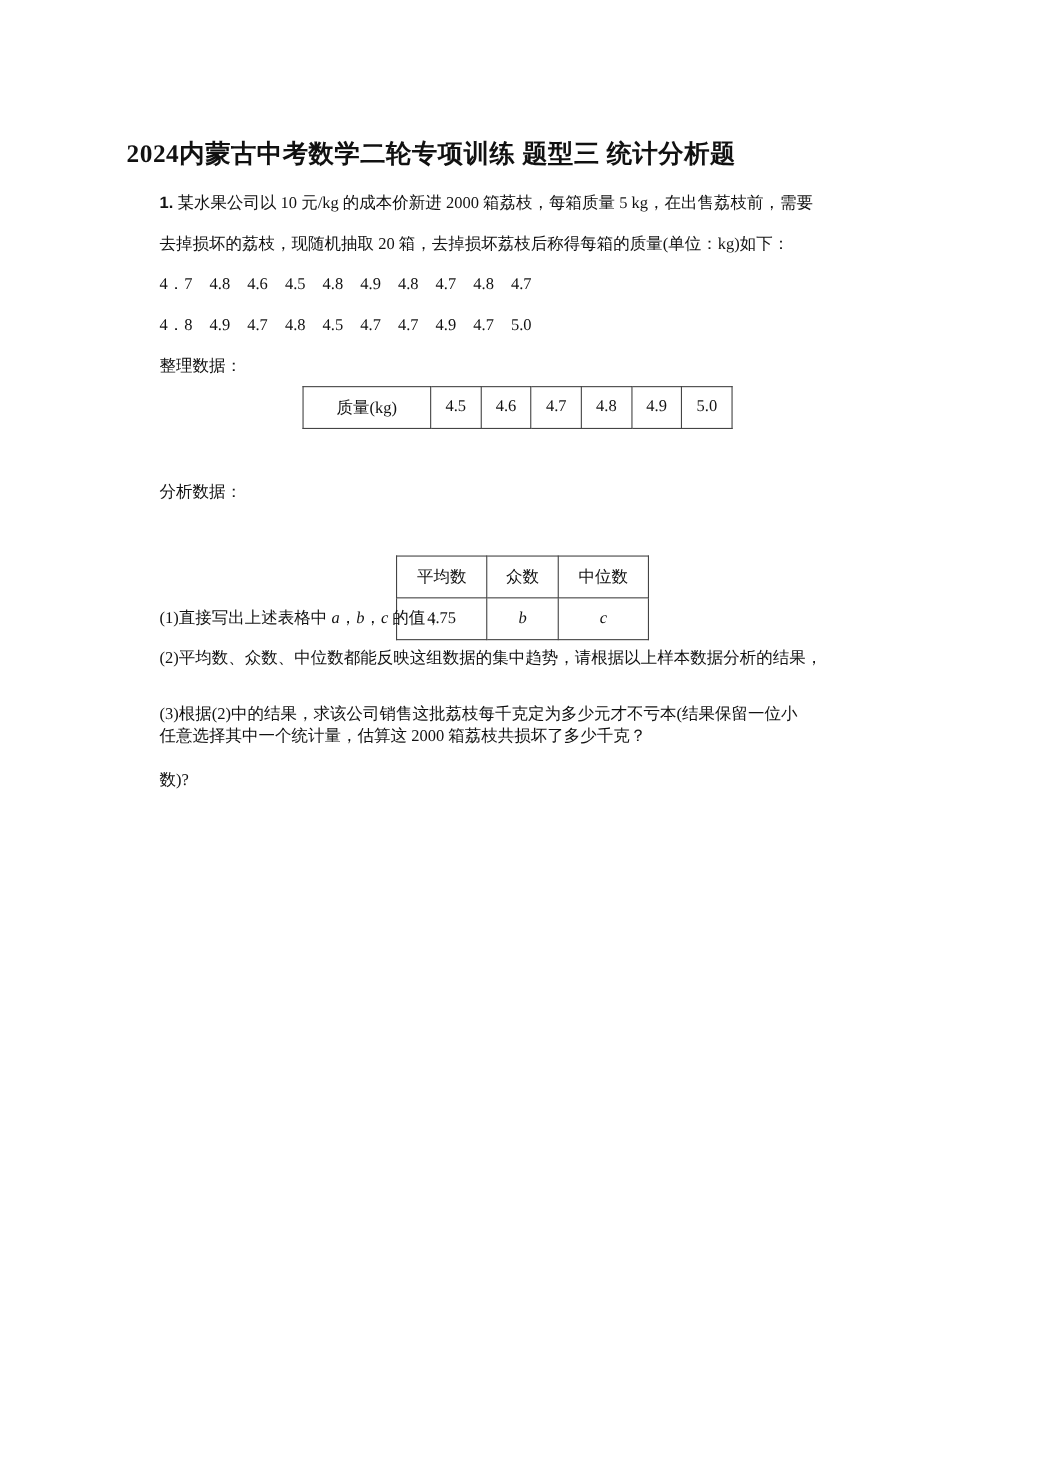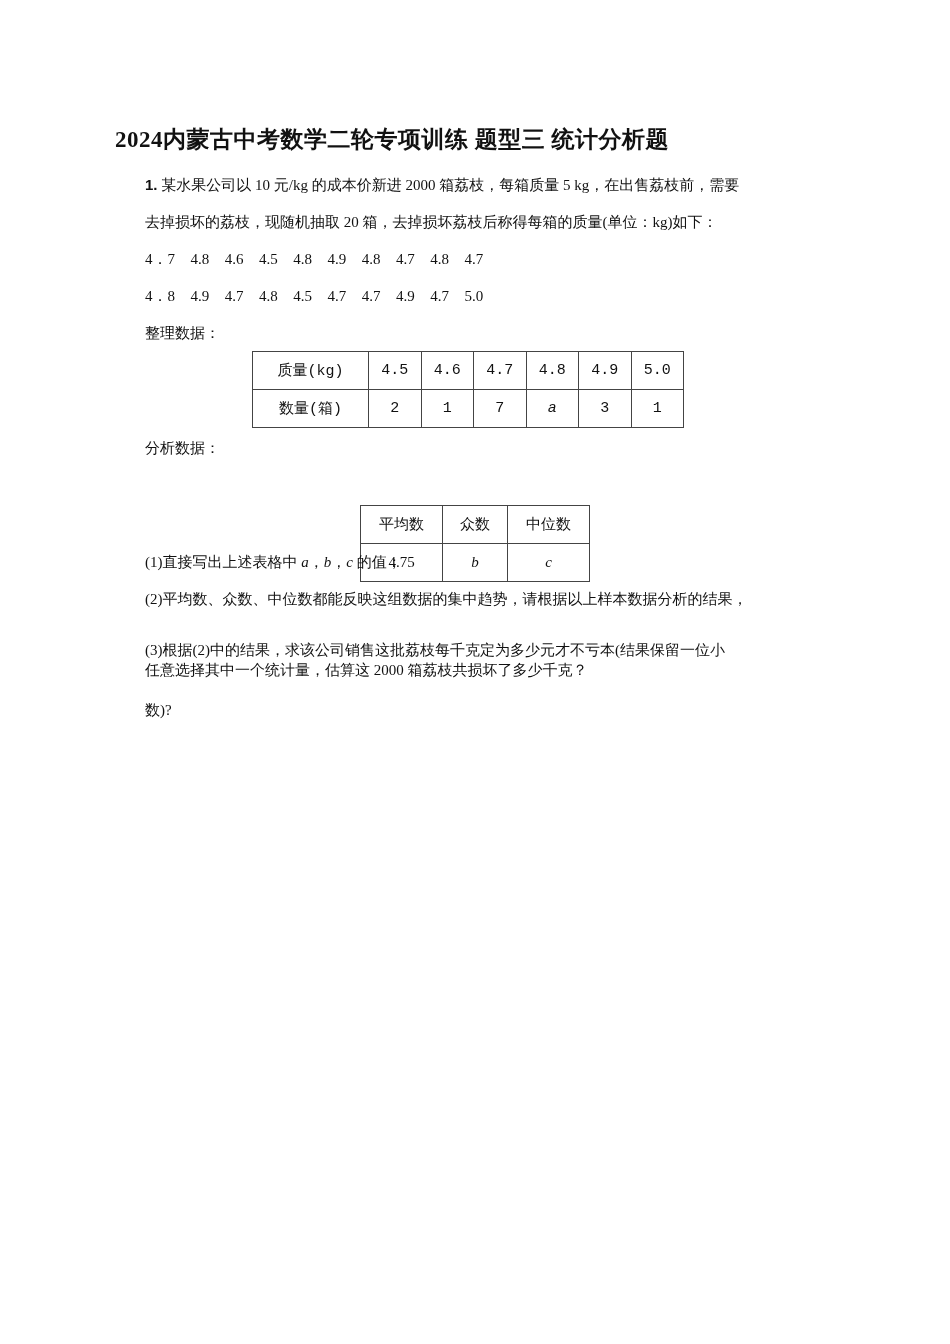--- a/index.html
+++ b/index.html
@@ -27,39 +27,30 @@
 
 <div class="line nums" style="top:249px;">
   <span>4．7</span><span>4.8</span><span>4.6</span><span>4.5</span><span>4.8</span><span>4.9</span><span>4.8</span><span>4.7</span><span>4.8</span><span>4.7</span>
 </div>
 <div class="line nums" style="top:286px;">
   <span>4．8</span><span>4.9</span><span>4.7</span><span>4.8</span><span>4.5</span><span>4.7</span><span>4.7</span><span>4.9</span><span>4.7</span><span>5.0</span>
 </div>
 
 <div class="line" style="top:323px;">整理数据：</div>
 
-<table style="left:252px; top:351px; width:432px;font-family:Liberation Mono, monospace;">
+<table style="left:275px; top:351px; width:391px;">
   <tbody>
       <tr>
     <td style="width:115px;">质量(kg)</td>
     <td>4.5</td>
     <td>4.6</td>
     <td>4.7</td>
     <td>4.8</td>
     <td>4.9</td>
     <td>5.0</td>
-  </tr>
-  <tr>
-    <td>数量(箱)</td>
-    <td>2</td>
-    <td>1</td>
-    <td>7</td>
-    <td class="it">a</td>
-    <td>3</td>
-    <td>1</td>
   </tr>
 </tbody>
   </table>
 
 <div class="line" style="top:438px;">分析数据：</div>
 
 <table style="left:360px; top:466px; width:230px;margin-top:39px;">
   <tbody>
       <tr>
     <td style="width:81px;">平均数</td>

